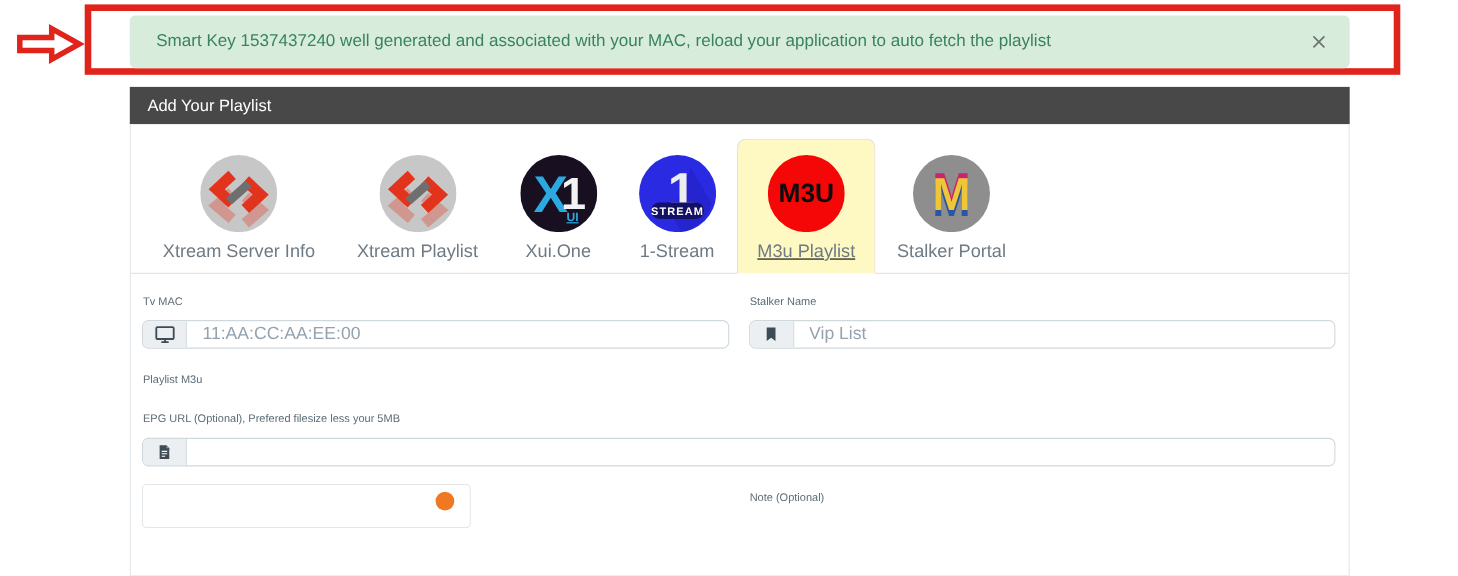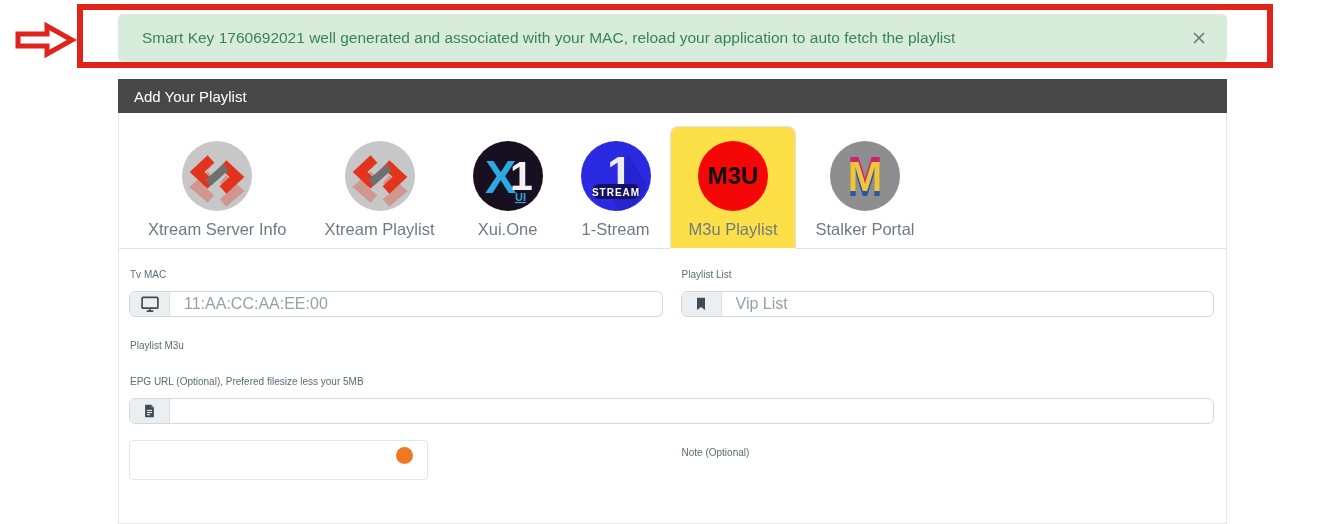--- a/index.html
+++ b/index.html
@@ -61,22 +61,23 @@
   .tab {
     display: flex; flex-direction: column; align-items: center;
     gap: 9px;
     padding: 14px 18px 9px;
     margin-bottom: -1px;
     border: 1px solid transparent;
     border-radius: 8px 8px 0 0;
     cursor: pointer;
   }
   .tab.active {
-    background: #fde047;
+    background: #fef9c3;
     border-color: #dfe3e7 #dfe3e7 #ffffff #dfe3e7;
+    text-decoration: underline;
   }
   .tab-label { font-size: 16.5px; color: #6e7a84; white-space: nowrap; }
   .icon-circle { width: 70px; height: 70px; display: block; }
 
   
   .form { padding: 18px 12px 0 10px; }
   .grid2 { display: flex; gap: 18px; }
   .col { flex: 1; min-width: 0; }
   .field-label { font-size: 10px; color: #5a6b75; margin: 0 0 9px 1px; line-height: 15px; }
   .row-m { margin-top: 21px; }
@@ -119,21 +120,21 @@
 <body>
 
 <div class="page">
 
   <div class="annotation-rect"></div>
   <svg class="annotation-arrow" viewBox="0 0 64 38">
     <path d="M5 13 H34 V5 L59 19 L34 33 V25 H5 Z" fill="#ffffff" stroke="#e0241b" stroke-width="5" stroke-linejoin="miter"></path>
   </svg>
 
   <div class="alert">
-    <span class="alert-msg">Smart Key 1760692021 well generated and associated with your MAC, reload your application to auto fetch the playlist</span>
+    <span class="alert-msg">Smart Key 1537437240 well generated and associated with your MAC, reload your application to auto fetch the playlist</span>
     <button class="alert-close">
       <svg width="16" height="16" viewBox="0 0 16 16">
         <path d="M3 3 L13 13 M13 3 L3 13" stroke="#6f756f" stroke-width="1.6" fill="none"></path>
       </svg>
     </button>
   </div>
 
   <div class="card">
     <div class="card-header">Add Your Playlist</div>
     <div class="card-body">
@@ -218,21 +219,21 @@
               <div class="iaddon">
                 <svg width="20" height="20" viewBox="0 0 24 24">
                   <rect x="2.5" y="4" width="19" height="13" rx="1.2" fill="none" stroke="#3d4c55" stroke-width="2"></rect>
                   <path d="M8 20.5h8M12 17v3.5" stroke="#3d4c55" stroke-width="2" fill="none"></path>
                 </svg>
               </div>
               <input class="iinput" placeholder="11:AA:CC:AA:EE:00" style="">
             </div>
           </div>
           <div class="col">
-            <div class="field-label">Playlist List</div>
+            <div class="field-label">Stalker Name</div>
             <div class="igroup">
               <div class="iaddon">
                 <svg width="16" height="18" viewBox="0 0 24 24">
                   <path d="M6 2.5h12V21l-6-4.6L6 21z" fill="#3d4c55"></path>
                 </svg>
               </div>
               <input class="iinput" placeholder="Vip List" style="">
             </div>
           </div>
         </div>

